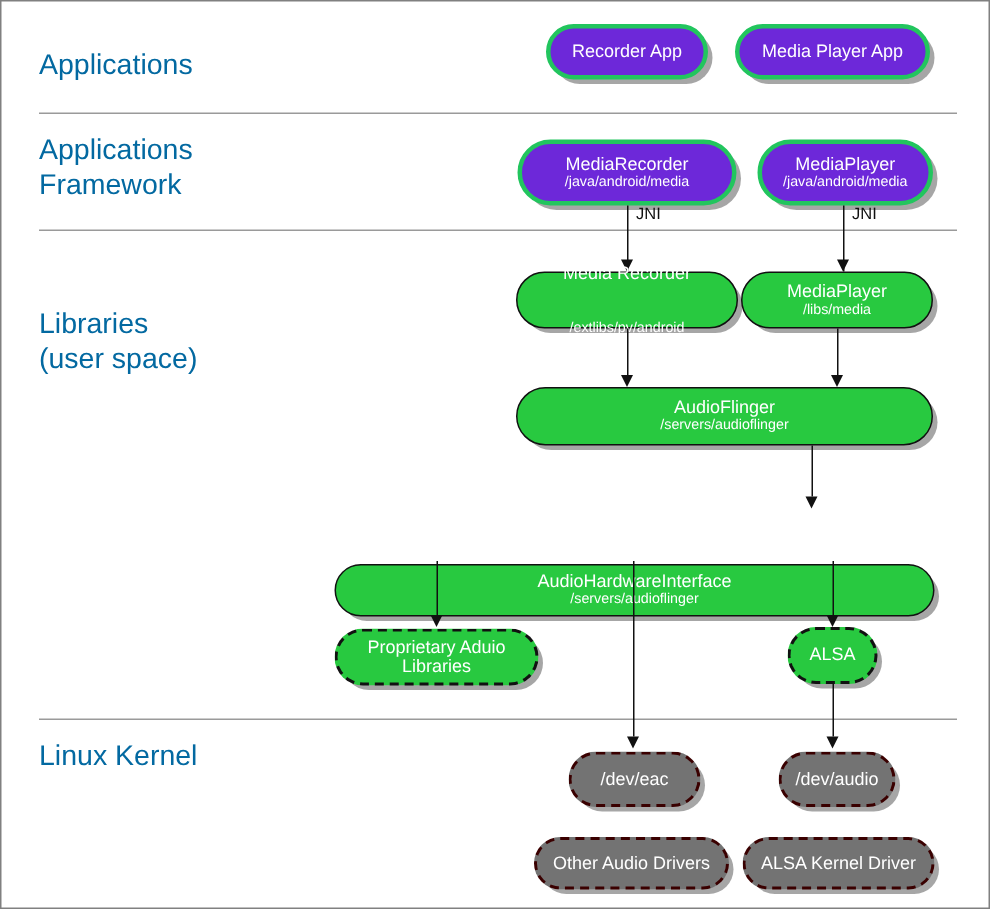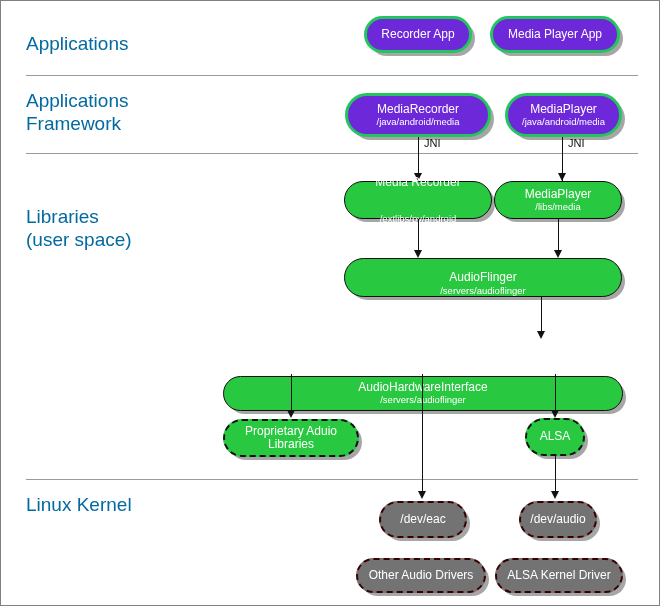--- a/index.html
+++ b/index.html
@@ -156,21 +156,21 @@
     <span class="t1">MediaPlayer</span>
     <span class="t2">/libs/media</span>
   </div>
 
   <div class="vline" style="left:417px; top:218px; height:31px;"></div>
   <div class="arrowhead" style="left:412.5px; top:249px;"></div>
 
   <div class="vline" style="left:557px; top:218px; height:31px;"></div>
   <div class="arrowhead" style="left:552.5px; top:249px;"></div>
 
-  <div class="node green" style="left:343px; top:257px; width:278px; height:39px;justify-content:flex-end;">
+  <div class="node green" style="left:343px; top:257px; width:278px; height:39px;">
     <span class="t1">AudioFlinger</span>
     <span class="t2">/servers/audioflinger</span>
   </div>
 
   <div class="vline" style="left:540px; top:296px; height:34px;"></div>
   <div class="arrowhead" style="left:535.5px; top:330px;"></div>
 
   <div class="node green" style="left:222px; top:338px; width:400px; height:35px;margin-top:37px;">
     <span class="t1">AudioHardwareInterface</span>
     <span class="t2">/servers/audioflinger</span>

